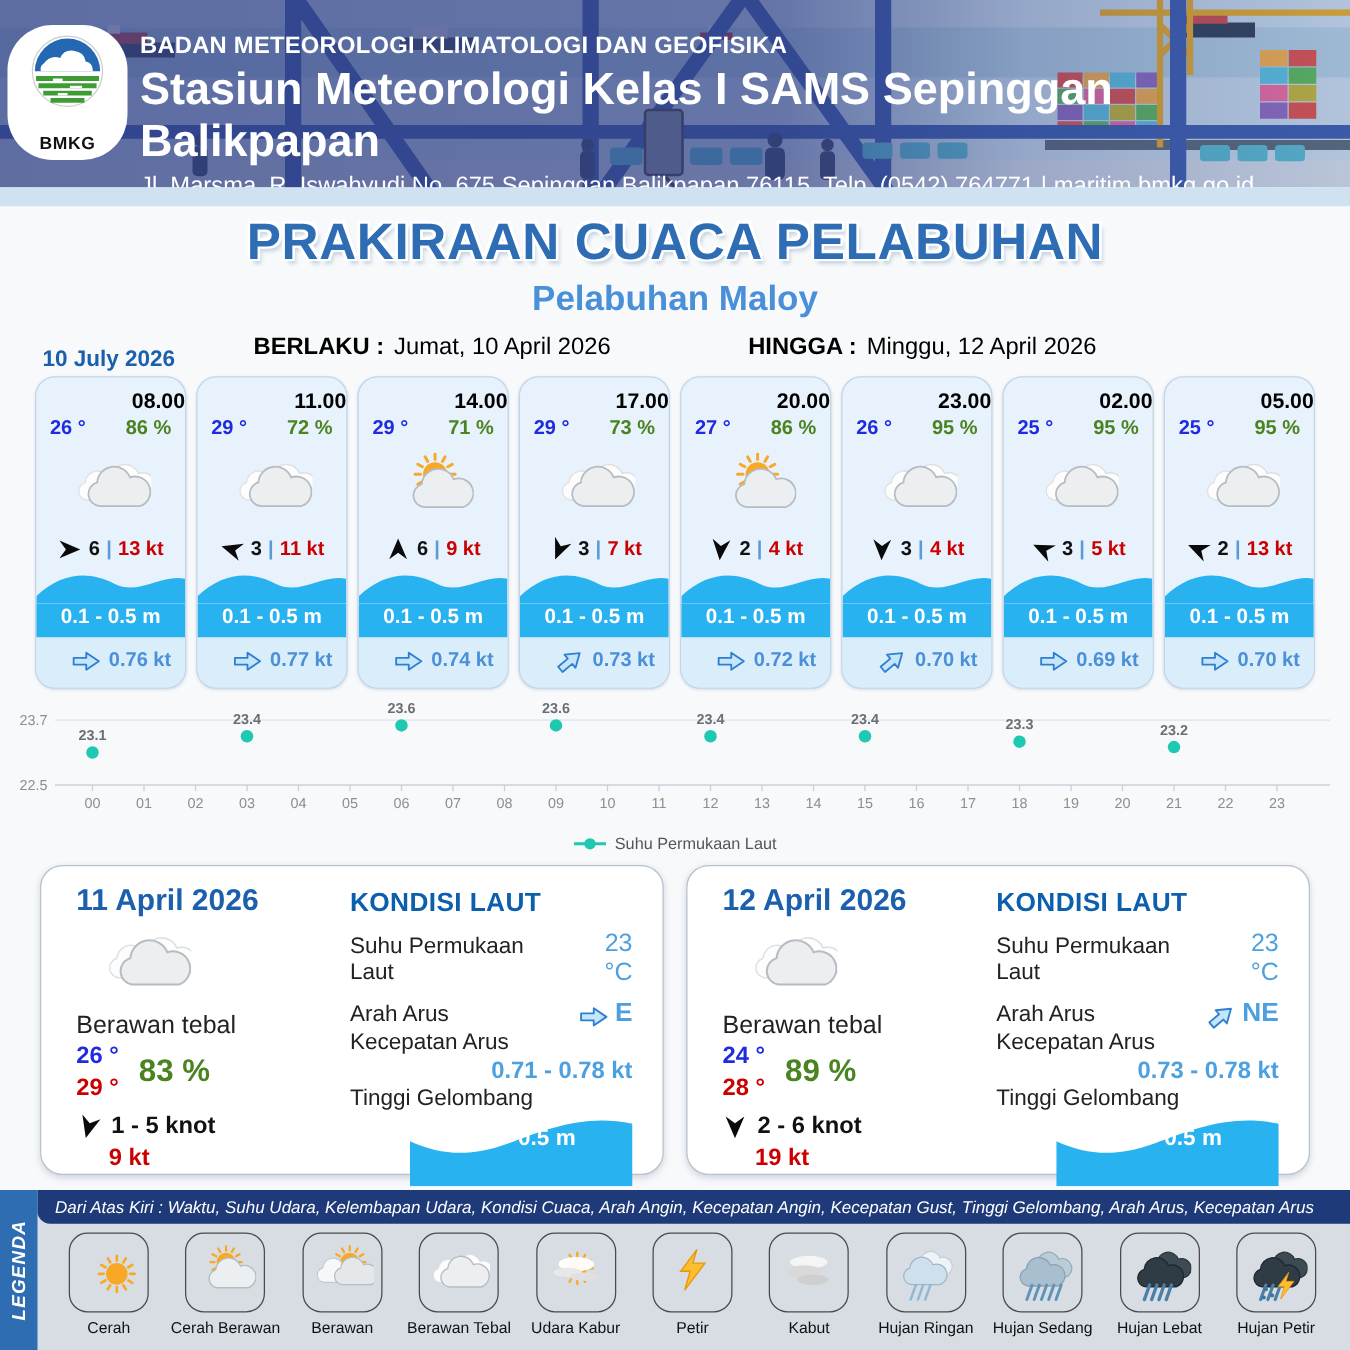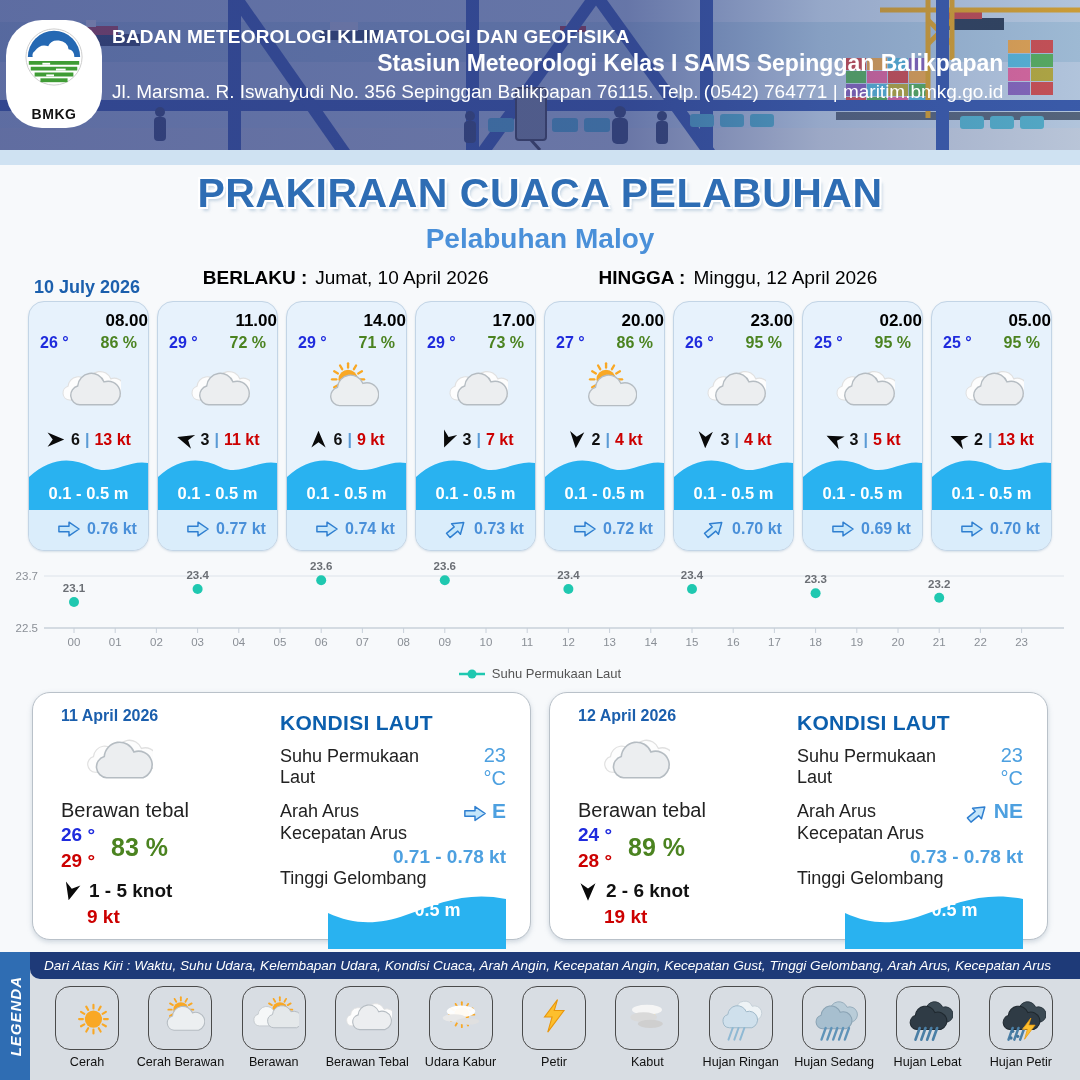--- a/index.html
+++ b/index.html
@@ -7,21 +7,21 @@
   .page{position:relative;width:1080px;height:1080px;background:#f7f9fb;overflow:hidden;margin:0 auto;}
 
   
   .header{position:absolute;top:0;left:0;width:1080px;height:150px;overflow:hidden;}
   .header svg.illus{position:absolute;top:0;left:0;}
   .header .overlay{position:absolute;inset:0;background:linear-gradient(90deg,rgba(45,58,128,.68) 0%,rgba(45,58,128,.62) 58%,rgba(45,58,128,.30) 76%,rgba(45,58,128,.12) 100%);}
   .logo-pill{position:absolute;top:20px;left:6px;width:96px;height:108px;background:#fff;border-radius:0 36px 36px 0;border-top-left-radius:36px;border-bottom-left-radius:36px;display:flex;flex-direction:column;align-items:center;justify-content:center;z-index:3;}
   .logo-pill .bmkg-txt{font-weight:bold;font-size:14px;color:#111;margin-top:18px;letter-spacing:.5px;}
   .header-text{position:absolute;top:26px;left:112px;z-index:3;color:#fff;}
   .h-org{font-size:19px;font-weight:bold;letter-spacing:.2px;}
-  .h-station{font-size:23px;font-weight:bold;margin-top:2px;text-align:right;}
+  .h-station{font-size:36px;font-weight:bold;margin-top:2px;}
   .h-address{font-size:19px;margin-top:4px;font-weight:400;}
   .strip{position:absolute;top:150px;left:0;width:1080px;height:15px;background:#cfe2f2;}
 
   
   .titleblock{position:absolute;top:170px;left:0;width:1080px;text-align:center;}
   .t-main{font-size:41px;font-weight:800;color:#2e6db4;letter-spacing:.5px;
           text-shadow:2px 2px 0 #fff,-2px -2px 0 #fff,2px -2px 0 #fff,-2px 2px 0 #fff,3px 4px 3px rgba(160,185,210,.55);}
   .t-port{font-size:28px;font-weight:bold;color:#4a90d9;margin-top:6px;}
   .t-dates{display:flex;justify-content:center;gap:110px;margin-top:12px;font-size:19px;color:#000;}
   .t-dates b{font-weight:bold;margin-right:8px;}
@@ -46,21 +46,21 @@
   .cur-ic{width:24px;height:22px;display:inline-flex;}
 
   
   .chart-block{position:absolute;top:556px;left:0;width:1080px;}
   .chart-legend{display:flex;justify-content:center;align-items:center;gap:7px;margin-top:2px;font-size:13px;color:#555;}
 
   
   .bottom-cards{position:absolute;top:692px;left:32px;width:1016px;height:248px;display:flex;gap:18px;}
   .dcard{flex:1;background:#fff;border:1px solid #b9c1c9;border-radius:18px;box-shadow:0 2px 5px rgba(130,150,170,.35);padding:14px 20px 12px 28px;display:flex;gap:10px;position:relative;}
   .d-left{width:195px;display:flex;flex-direction:column;}
-  .d-date{font-size:16px;font-weight:bold;color:#1b5fad;}
+  .d-date{font-size:24px;font-weight:bold;color:#1b5fad;}
   .d-icon{height:82px;display:flex;align-items:center;padding-left:20px;}
   .d-cond{font-size:20px;color:#222;margin-top:2px;}
   .d-temps{display:flex;align-items:center;gap:16px;}
   .d-temp-col{display:flex;flex-direction:column;font-size:19px;font-weight:bold;line-height:1.35;}
   .d-tmin{color:#1f2bdd;}
   .d-tmax{color:#cc0000;}
   .d-rh{font-size:25px;font-weight:bold;color:#4b8320;}
   .d-wind{display:flex;align-items:center;gap:8px;font-size:19px;font-weight:bold;color:#111;margin-top:7px;}
   .d-gust{font-size:19px;font-weight:bold;color:#cc0000;margin:4px 0 0 26px;}
   .d-right{flex:1;display:flex;flex-direction:column;padding:4px 4px 0 14px;}
@@ -203,21 +203,21 @@
             <rect x="20" y="38" width="8" height="2"></rect>
             <rect x="34" y="44" width="10" height="2"></rect>
             <rect x="24" y="50" width="8" height="2"></rect>
           </g>
       </svg>
       <div class="bmkg-txt">BMKG</div>
     </div>
     <div class="header-text">
       <div class="h-org">BADAN METEOROLOGI KLIMATOLOGI DAN GEOFISIKA</div>
       <div class="h-station">Stasiun Meteorologi Kelas I SAMS Sepinggan Balikpapan</div>
-      <div class="h-address">Jl. Marsma. R. Iswahyudi No. 356 Sepinggan Balikpapan 76115. Telp. (0542) 764771 | maritim.bmkg.go.id</div>
+      <div class="h-address">Jl. Marsma. R. Iswahyudi No. 675 Sepinggan Balikpapan 76115. Telp. (0542) 764771 | maritim.bmkg.go.id</div>
     </div>
   </div>
   <div class="strip"></div>
 
   <div class="titleblock">
     <div class="t-main">PRAKIRAAN CUACA PELABUHAN</div>
     <div class="t-port">Pelabuhan Maloy</div>
     <div class="t-dates">
       <div><b>BERLAKU :</b><span>Jumat, 10 April 2026</span></div>
       <div><b>HINGGA :</b><span>Minggu, 12 April 2026</span></div>

